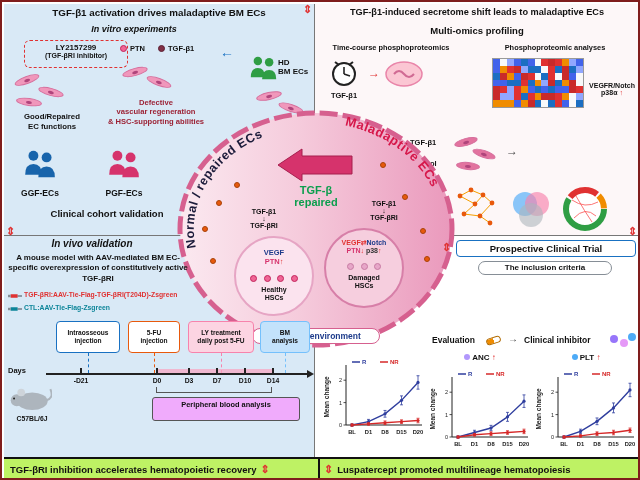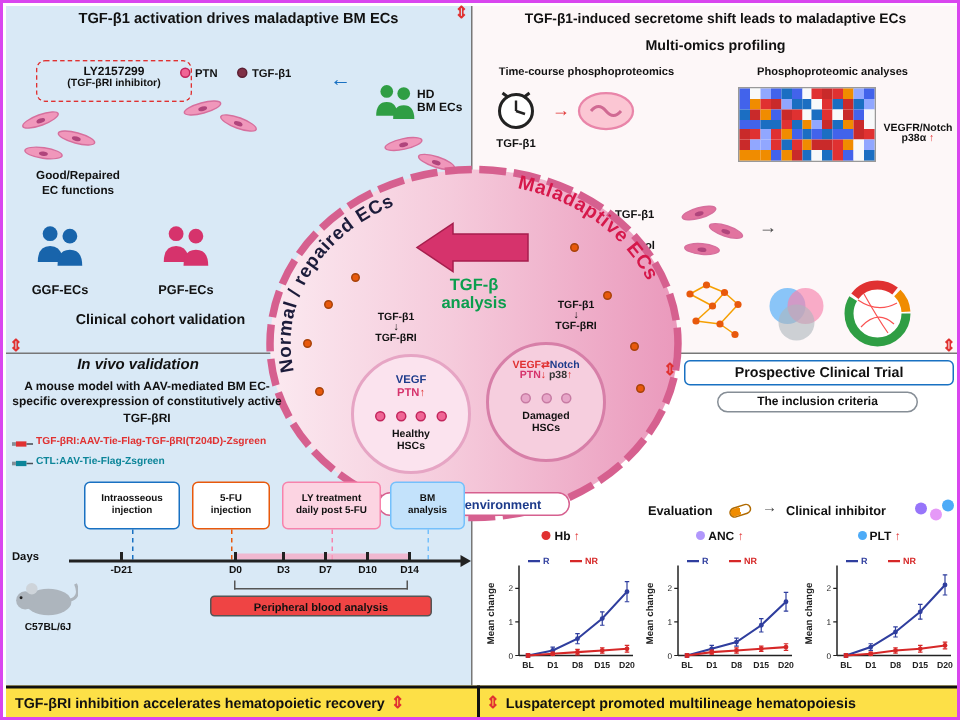--- a/index.html
+++ b/index.html
@@ -1,38 +1,38 @@
 <!DOCTYPE html>
 <html><head>
 <meta charset="utf-8">
 <style>
   *{margin:0;padding:0;box-sizing:border-box}
   html,body{background:#fff}
   body{font-family:"Liberation Sans",sans-serif;color:#111}
-  #fig{position:relative;width:640px;height:480px;background:#fff;border:2px solid #d946ef;overflow:hidden}
+  #fig{position:relative;width:640px;height:480px;background:#fff;border:2px solid #7f1d1d;overflow:hidden}
   .abs{position:absolute}
   .b{font-weight:bold}
   .c{text-align:center}
   .i{font-style:italic}
   .pre{white-space:pre-line}
   .red{color:#e03131}
   .navy{color:#1d3b8b}
   .mag{color:#d6336c}
   .green{color:#0b9e4d}
   .teal{color:#0c8599}
   .darkred{color:#9c2235}
   
   #leftcol{left:2px;top:2px;width:310px;height:453px;background:#d9e9f6;z-index:0}
   #tr-bg{left:312px;top:2px;width:326px;height:231px;background:#fdf7f8;z-index:0}
   #br-bg{left:312px;top:233px;width:326px;height:222px;background:#ffffff;z-index:0}
   .divline{background:#777;z-index:1}
   .panel{z-index:2}
   #oval{left:172px;top:106px;width:284px;height:242px;z-index:3}
   .overlaypanel{z-index:4}
-  .banner{top:455px;height:23px;background:#fde047;border-top:2px solid #111;z-index:5;display:flex;align-items:center}
+  .banner{top:455px;height:23px;background:#bef264;border-top:2px solid #111;z-index:5;display:flex;align-items:center}
   .banner .txt{font-size:9.5px;font-weight:bold}
   .flowarrow{color:#e03131;font-weight:bold;z-index:6;font-size:11px;line-height:1}
   
   .cell{position:absolute;border-radius:50%;background:#f097bb;border:1px solid #d66f9d}
   .cell:after{content:"";position:absolute;left:50%;top:50%;width:6px;height:3px;margin:-1.5px 0 0 -3px;border-radius:50%;background:#b0457c}
   .dot{position:absolute;border-radius:50%}
   .lybox{border:1.5px dashed #e03131;border-radius:6px;text-align:center;padding-top:2px}
   .tbox{position:absolute;border-radius:4px;background:#fff;font-size:6.6px;text-align:center;white-space:pre-line;display:flex;align-items:center;justify-content:center;line-height:1.15;padding:1px}
   .hsc-circle{position:absolute;width:80px;height:80px;border-radius:50%;text-align:center}
   .hsc-dot{display:inline-block;width:7px;height:7px;border-radius:50%;margin:0 1px}
@@ -66,20 +66,21 @@
 <div id="fig">
 
   <div class="abs" id="leftcol"></div>
   <div class="abs" id="tr-bg"></div>
   <div class="abs" id="br-bg"></div>
   <div class="abs divline" style="left:312px;top:2px;width:1px;height:453px"></div>
   <div class="abs divline" style="left:2px;top:233px;width:636px;height:1px"></div>
 
   <div class="abs panel" style="left:2px;top:2px;width:310px;height:231px">
     <div class="abs b c" style="left:0;top:3px;width:310px;font-size:9.8px">TGF-β1 activation drives maladaptive BM ECs</div>
+    <div class="abs b c i" style="left:30px;top:20px;width:200px;font-size:9px">In vitro experiments</div>
 
     <div class="abs lybox" style="left:20px;top:36px;width:104px;height:28px">
       <div class="b" style="font-size:8px">LY2157299</div>
       <div class="b" style="font-size:7px">(TGF-βRI inhibitor)</div>
     </div>
 
     <span class="dot" style="left:116px;top:41px;width:7px;height:7px;background:#f06595;border:1px solid #c2255c"></span>
     <span class="abs b" style="left:126px;top:40px;font-size:7.5px">PTN</span>
     <span class="dot" style="left:154px;top:41px;width:7px;height:7px;background:#803046;border:1px solid #5c1f33"></span>
     <span class="abs b" style="left:164px;top:40px;font-size:7.5px">TGF-β1</span>
@@ -93,20 +94,23 @@
 BM ECs</div>
 
     <span class="cell" style="left:10px;top:72px;width:26px;height:8px;transform:rotate(-20deg)"></span>
     <span class="cell" style="left:34px;top:84px;width:26px;height:8px;transform:rotate(15deg)"></span>
     <span class="cell" style="left:12px;top:94px;width:26px;height:8px;transform:rotate(8deg)"></span>
     <span class="cell" style="left:118px;top:64px;width:26px;height:8px;transform:rotate(-15deg)"></span>
     <span class="cell" style="left:142px;top:74px;width:26px;height:8px;transform:rotate(20deg)"></span>
     <span class="cell" style="left:252px;top:88px;width:26px;height:8px;transform:rotate(-12deg)"></span>
     <span class="cell" style="left:274px;top:100px;width:26px;height:8px;transform:rotate(18deg)"></span>
 
+    <div class="abs b c pre darkred" style="left:94px;top:94px;width:116px;font-size:7.6px;line-height:1.25">Defective
+vascular regeneration
+&amp; HSC-supporting abilities</div>
     <div class="abs b c pre" style="left:2px;top:108px;width:92px;font-size:7.8px;line-height:1.25">Good/Repaired
 EC functions</div>
 
     <svg class="inline-svg" viewBox="0 0 19 17" width="32" height="28" style="left:20px;top:146px">
         <use href="#ppl" fill="#1864ab"></use>
       </svg>
     <div class="abs b c" style="left:6px;top:184px;width:60px;font-size:8.5px">GGF-ECs</div>
 
     <svg class="inline-svg" viewBox="0 0 19 17" width="32" height="28" style="left:104px;top:146px">
         <use href="#ppl" fill="#d6336c"></use>
@@ -287,21 +291,21 @@
     <svg width="284" height="242" viewBox="0 0 284 242">
       <ellipse cx="142" cy="121" rx="136" ry="116" fill="url(#og)" stroke="#d6608f" stroke-width="5" stroke-dasharray="18 5"></ellipse>
       <path id="arcL" d="M26 153 A122 102 0 0 1 138 19" fill="none"></path>
       <path id="arcR" d="M153 15 A126 106 0 0 1 260 157" fill="none"></path>
       <text class="arcL"><textPath href="#arcL" startOffset="14">Normal / repaired ECs</textPath></text>
       <text class="arcR"><textPath href="#arcR" startOffset="18">Maladaptive ECs</textPath></text>
       <path d="M178 48 L128 48 L128 41 L104 57 L128 73 L128 66 L178 66 Z" fill="#d6336c" stroke="#a61e4d" stroke-width="1"></path>
     </svg>
 
     <div class="abs b c pre green" style="left:96px;top:76px;width:92px;font-size:11px;line-height:1.1">TGF-β
-analysis</div>
+repaired</div>
 
     <span class="dot" style="left:28px;top:118px;width:6px;height:6px;background:#e8590c;border:1px solid #a8430a"></span>
     <span class="dot" style="left:42px;top:92px;width:6px;height:6px;background:#e8590c;border:1px solid #a8430a"></span>
     <span class="dot" style="left:60px;top:74px;width:6px;height:6px;background:#e8590c;border:1px solid #a8430a"></span>
     <span class="dot" style="left:206px;top:54px;width:6px;height:6px;background:#e8590c;border:1px solid #a8430a"></span>
     <span class="dot" style="left:228px;top:86px;width:6px;height:6px;background:#e8590c;border:1px solid #a8430a"></span>
     <span class="dot" style="left:246px;top:120px;width:6px;height:6px;background:#e8590c;border:1px solid #a8430a"></span>
     <span class="dot" style="left:250px;top:148px;width:6px;height:6px;background:#e8590c;border:1px solid #a8430a"></span>
     <span class="dot" style="left:36px;top:150px;width:6px;height:6px;background:#e8590c;border:1px solid #a8430a"></span>
 
@@ -393,21 +397,21 @@
     <div class="abs" style="left:268px;top:133px;width:1.5px;height:6px;background:#222"></div>
 
     <div class="abs b c" style="left:62px;top:142px;width:30px;font-size:6.8px">-D21</div>
     <div class="abs b c" style="left:139px;top:142px;width:28px;font-size:6.8px">D0</div>
     <div class="abs b c" style="left:171px;top:142px;width:28px;font-size:6.8px">D3</div>
     <div class="abs b c" style="left:199px;top:142px;width:28px;font-size:6.8px">D7</div>
     <div class="abs b c" style="left:227px;top:142px;width:28px;font-size:6.8px">D10</div>
     <div class="abs b c" style="left:255px;top:142px;width:28px;font-size:6.8px">D14</div>
 
     <div class="abs" style="left:152px;top:152px;width:116px;height:6px;border:1px solid #555;border-top:none"></div>
-    <div class="abs b c" style="left:136px;top:162px;width:148px;height:14px;background:#ef4444;border:1px solid #555;border-radius:3px;font-size:7.4px;line-height:14px">Peripheral blood analysis</div>
+    <div class="abs b c" style="left:148px;top:162px;width:148px;height:24px;background:#f0abfc;border:1px solid #555;border-radius:3px;font-size:7.4px;line-height:14px">Peripheral blood analysis</div>
 
     <svg class="inline-svg" width="44" height="30" viewBox="0 0 40 26" style="left:4px;top:148px">
       <ellipse cx="22" cy="16" rx="14" ry="8" fill="#adb5bd"></ellipse>
       <circle cx="8" cy="15" r="5.5" fill="#adb5bd"></circle>
       <circle cx="12" cy="8" r="3.5" fill="#ced4da"></circle>
       <circle cx="5.5" cy="13.5" r="0.9" fill="#222"></circle>
       <path d="M35 15 q7 -2 3.5 -10" stroke="#adb5bd" stroke-width="1.8" fill="none"></path>
     </svg>
     <div class="abs b c" style="left:0;top:180px;width:56px;font-size:6.8px">C57BL/6J</div>
   </div>
@@ -419,24 +423,20 @@
 
     <div class="abs b" style="left:118px;top:100px;font-size:8.5px">Evaluation</div>
     <div class="abs" style="left:172px;top:102px;width:15px;height:7px;border-radius:4px;background:linear-gradient(90deg,#f08c00 50%,#fff 50%);border:1px solid #b06a00;transform:rotate(-18deg)"></div>
     <span class="abs b" style="left:194px;top:98px;font-size:10px;color:#444">→</span>
     <div class="abs b" style="left:210px;top:100px;font-size:8.5px">Clinical inhibitor</div>
     <span class="dot" style="left:296px;top:100px;width:8px;height:8px;background:#9775fa"></span>
     <span class="dot" style="left:306px;top:104px;width:8px;height:8px;background:#e599f7"></span>
     <span class="dot" style="left:314px;top:98px;width:8px;height:8px;background:#4dabf7"></span>
 
     <div class="chart" style="left:8px;top:118px">
-      <div class="chart-title">
-        <span class="dot" style="position:relative;display:inline-block;width:6px;height:6px;background:#e03131"></span>
-        <span>Hb</span> <span class="red">↑</span>
-      </div>
       <svg id="chart-0" width="104" height="90">
           <line x1="24" y1="12" x2="24" y2="72" stroke="#222" stroke-width="1"></line>
           <line x1="24" y1="72" x2="100" y2="72" stroke="#222" stroke-width="1"></line>
           <line x1="21.5" y1="72" x2="24" y2="72" stroke="#222" stroke-width="0.8"></line>
           <text x="20" y="74" text-anchor="end" font-size="5.5" fill="#222">0</text>
           <line x1="21.5" y1="49.599999999999994" x2="24" y2="49.599999999999994" stroke="#222" stroke-width="0.8"></line>
           <text x="20" y="51.599999999999994" text-anchor="end" font-size="5.5" fill="#222">1</text>
           <line x1="21.5" y1="27.199999999999996" x2="24" y2="27.199999999999996" stroke="#222" stroke-width="0.8"></line>
           <text x="20" y="29.199999999999996" text-anchor="end" font-size="5.5" fill="#222">2</text>
           <text x="30" y="80.5" text-anchor="middle" font-size="5.8" font-weight="bold" fill="#222">BL</text>

